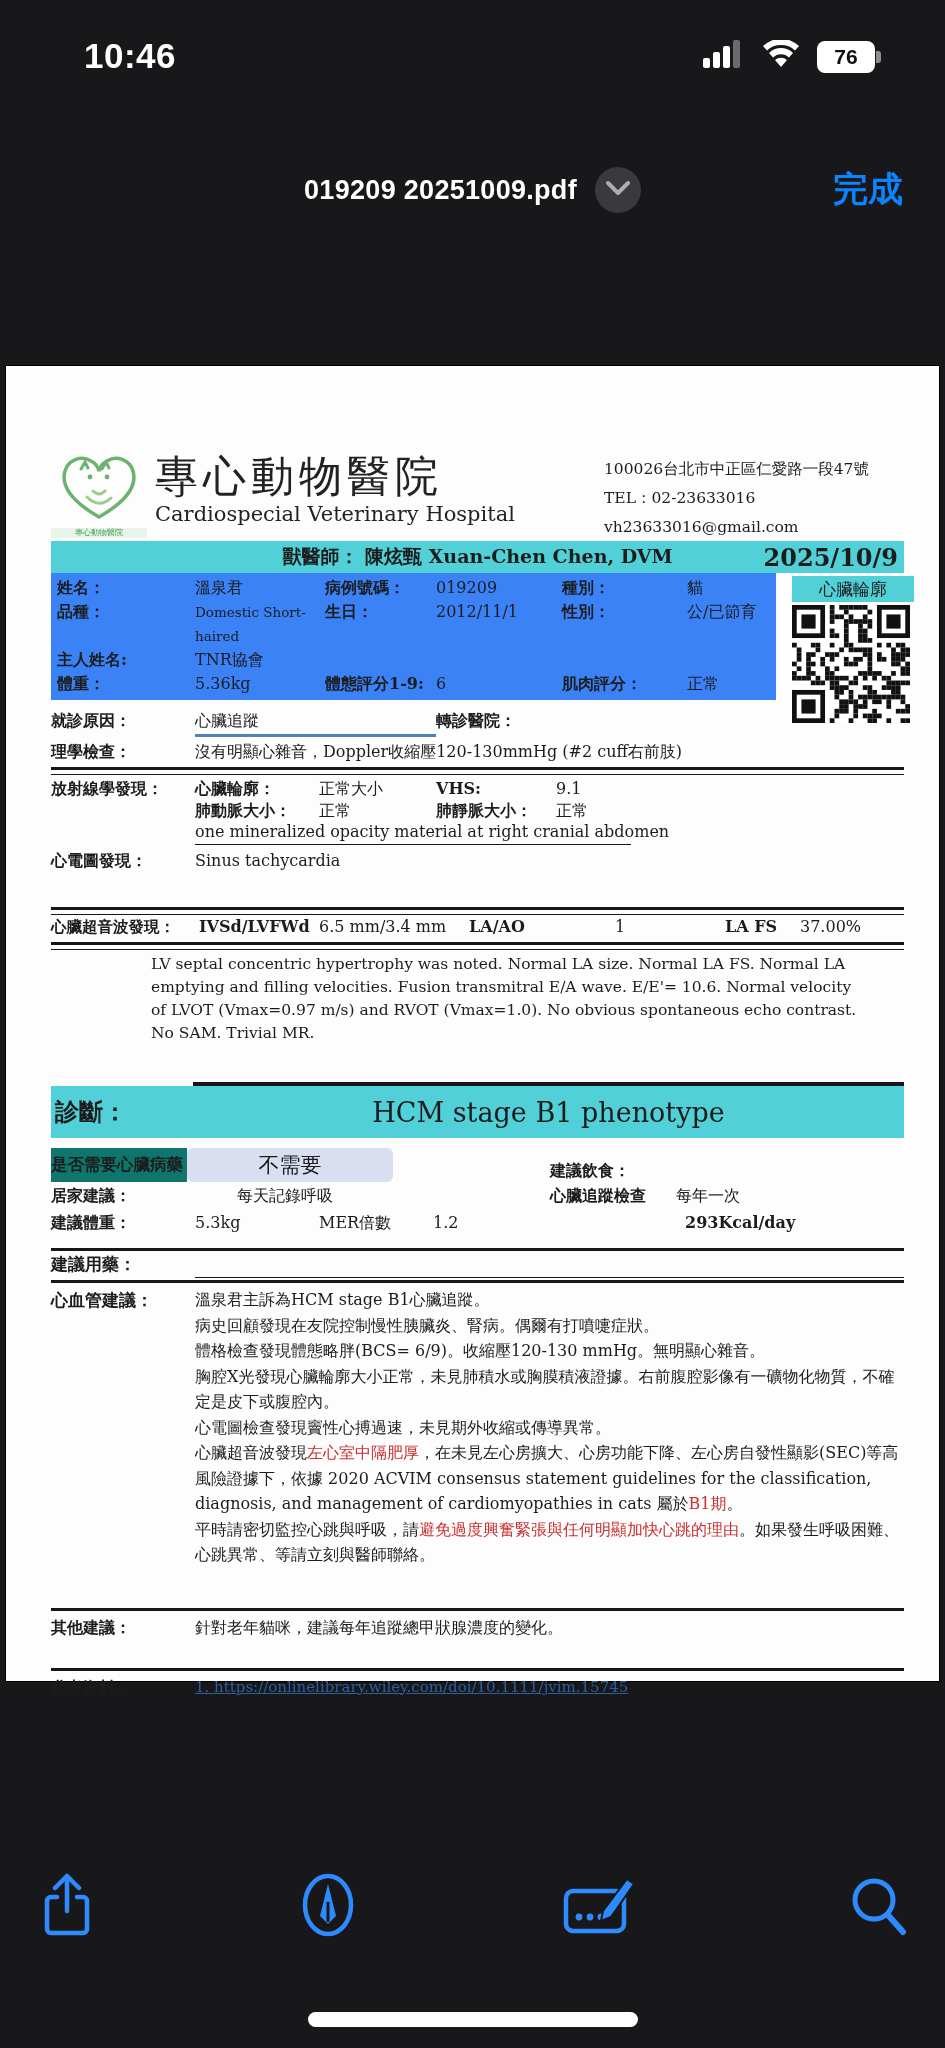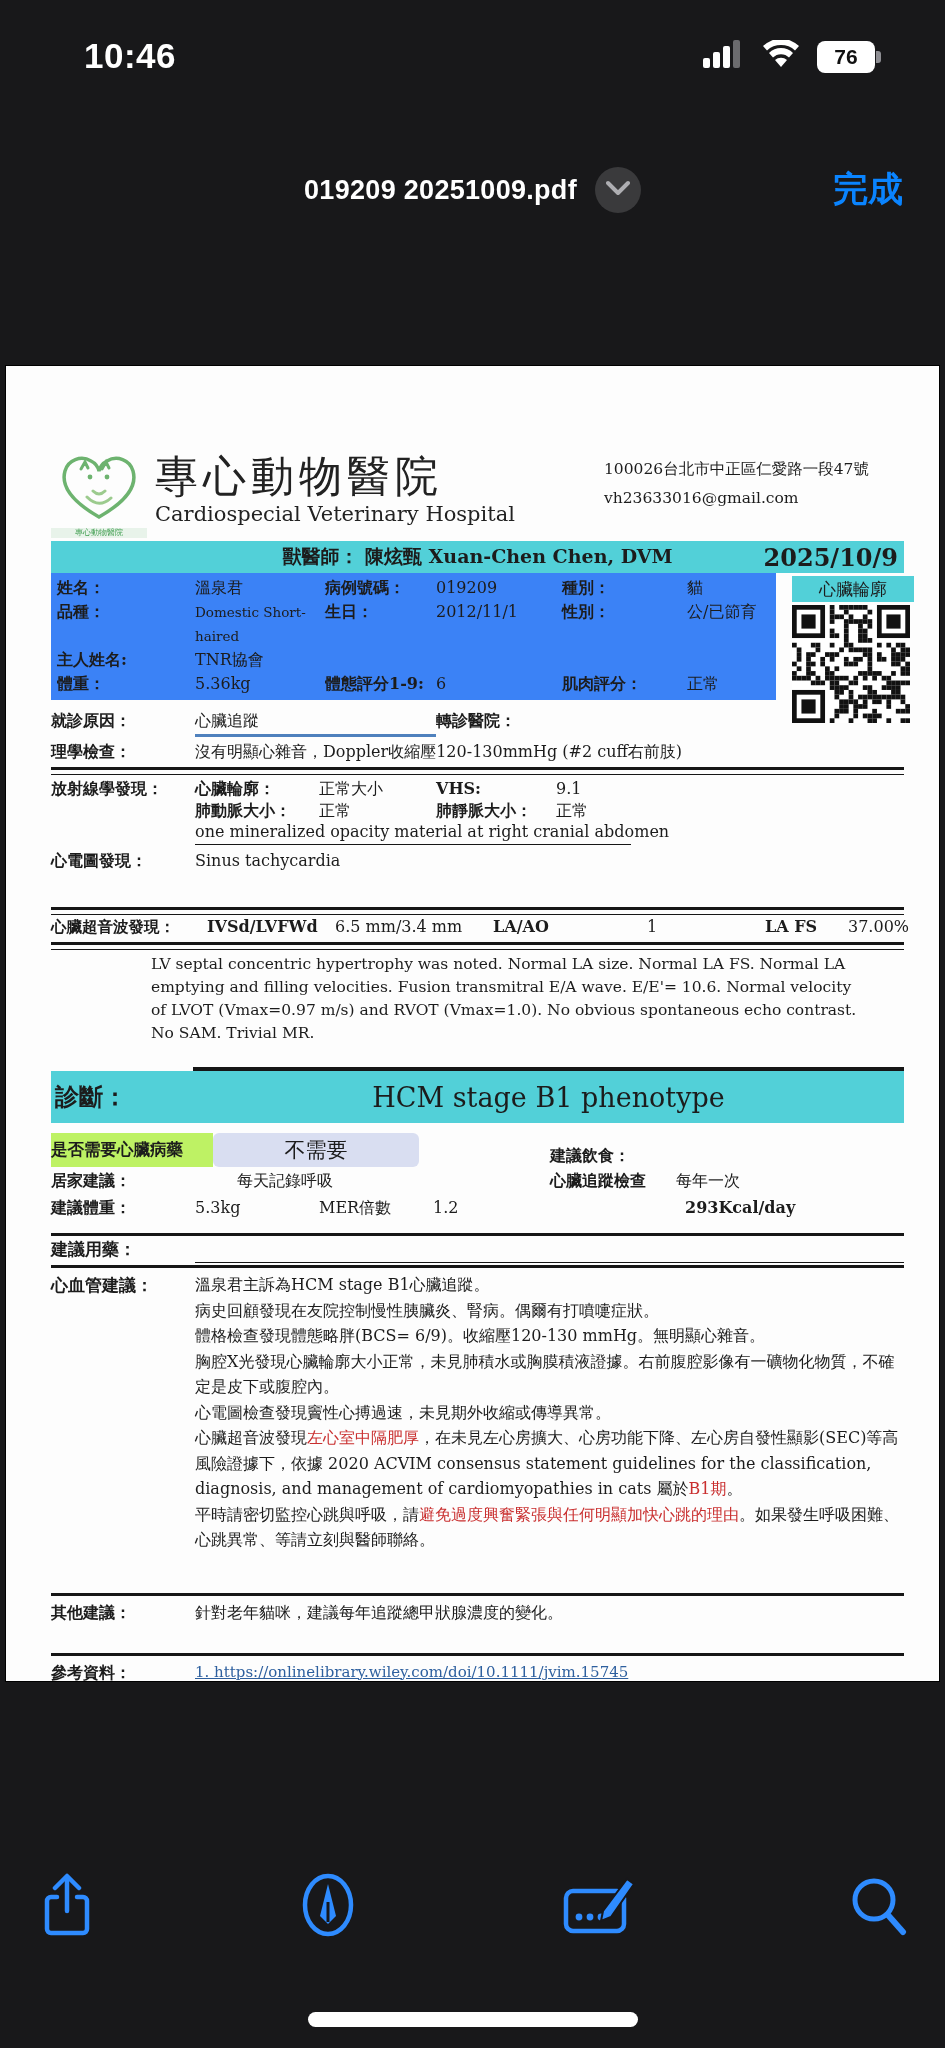--- a/index.html
+++ b/index.html
@@ -59,30 +59,30 @@
 
   .rule-double{height:4px;border-top:3px solid #161616;border-bottom:1.5px solid #161616;margin-top:3px;}
   .rule-thick{border-top:3.5px solid #161616;margin-top:2px;}
 
   .radio-grid{display:grid;grid-template-columns:144px 124px 117px 120px auto;line-height:21px;margin-top:3px;}
   .radio-note{margin-left:144px;line-height:20px;margin-top:1px;}
   .radio-underline{margin-left:144px;width:436px;border-top:1.5px solid #161616;margin-top:2px;}
   .ecg-row{display:grid;grid-template-columns:144px auto;line-height:24px;margin-top:4px;}
 
   .echo-sec{margin-top:34px;}
-  .echo-row{display:grid;grid-template-columns:148px 120px 150px 146px 110px 75px auto;line-height:24px;gap:8px;}
+  .echo-row{display:grid;grid-template-columns:148px 120px 150px 146px 110px 75px auto;line-height:24px;}
   .echo-text{margin-left:100px;width:720px;line-height:23px;font-size:15.5px;margin-top:3px;}
 
-  .diag-banner{margin-top:26px;height:52px;background:#52d0d8;position:relative;display:flex;align-items:center;}
+  .diag-banner{margin-top:41px;height:52px;background:#52d0d8;position:relative;display:flex;align-items:center;}
   .diag-banner::before{content:"";position:absolute;left:142px;right:0;top:-4px;height:4px;background:#161616;}
   .diag-label{font-size:24px;font-weight:700;padding-left:4px;width:138px;}
   .diag-value{position:absolute;left:142px;right:0;text-align:center;font-size:27px;}
 
   .plan1{display:flex;align-items:stretch;margin-top:10px;height:34px;position:relative;}
-  .medq-label{background:#bef264;width:162px;display:flex;align-items:center;font-size:16.5px;font-weight:700;}
+  .medq-label{background:#0f766e;width:136px;display:flex;align-items:center;font-size:16.5px;font-weight:700;}
   .medq-value{background:#d9def1;width:206px;display:flex;align-items:center;justify-content:center;font-size:21px;border-radius:6px;}
   .diet-label{position:absolute;left:499px;bottom:0;font-weight:700;line-height:22px;}
   .plan2{display:grid;grid-template-columns:144px 355px 126px auto;line-height:27px;}
   .plan3{display:grid;grid-template-columns:144px 124px 114px 162px auto;line-height:27px;}
 
   .med-sec{margin-top:12px;}
   .med-row{display:grid;grid-template-columns:144px auto;line-height:27px;align-items:end;}
   .med-line{border-bottom:1.5px solid #161616;height:22px;}
 
   .cardio{display:grid;grid-template-columns:144px auto;margin-top:4px;}
@@ -158,20 +158,21 @@
           </svg>
         </span>
         <div class="logo-caption">專心動物醫院</div>
       </div>
       <div class="hosp-names">
         <div class="hosp-zh">專心動物醫院</div>
         <div class="hosp-en">Cardiospecial Veterinary Hospital</div>
       </div>
       <div class="contact">
         <div>100026台北市中正區仁愛路一段47號</div>
+        <div>TEL：02-23633016</div>
         <div>vh23633016@gmail.com</div>
       </div>
     </div>
 
     <div class="vet-banner">
       <span class="vet-center">獸醫師： 陳炫甄 Xuan-Chen Chen, DVM</span>
       <span class="vet-date">2025/10/9</span>
     </div>
 
     <div class="patient-wrap">

